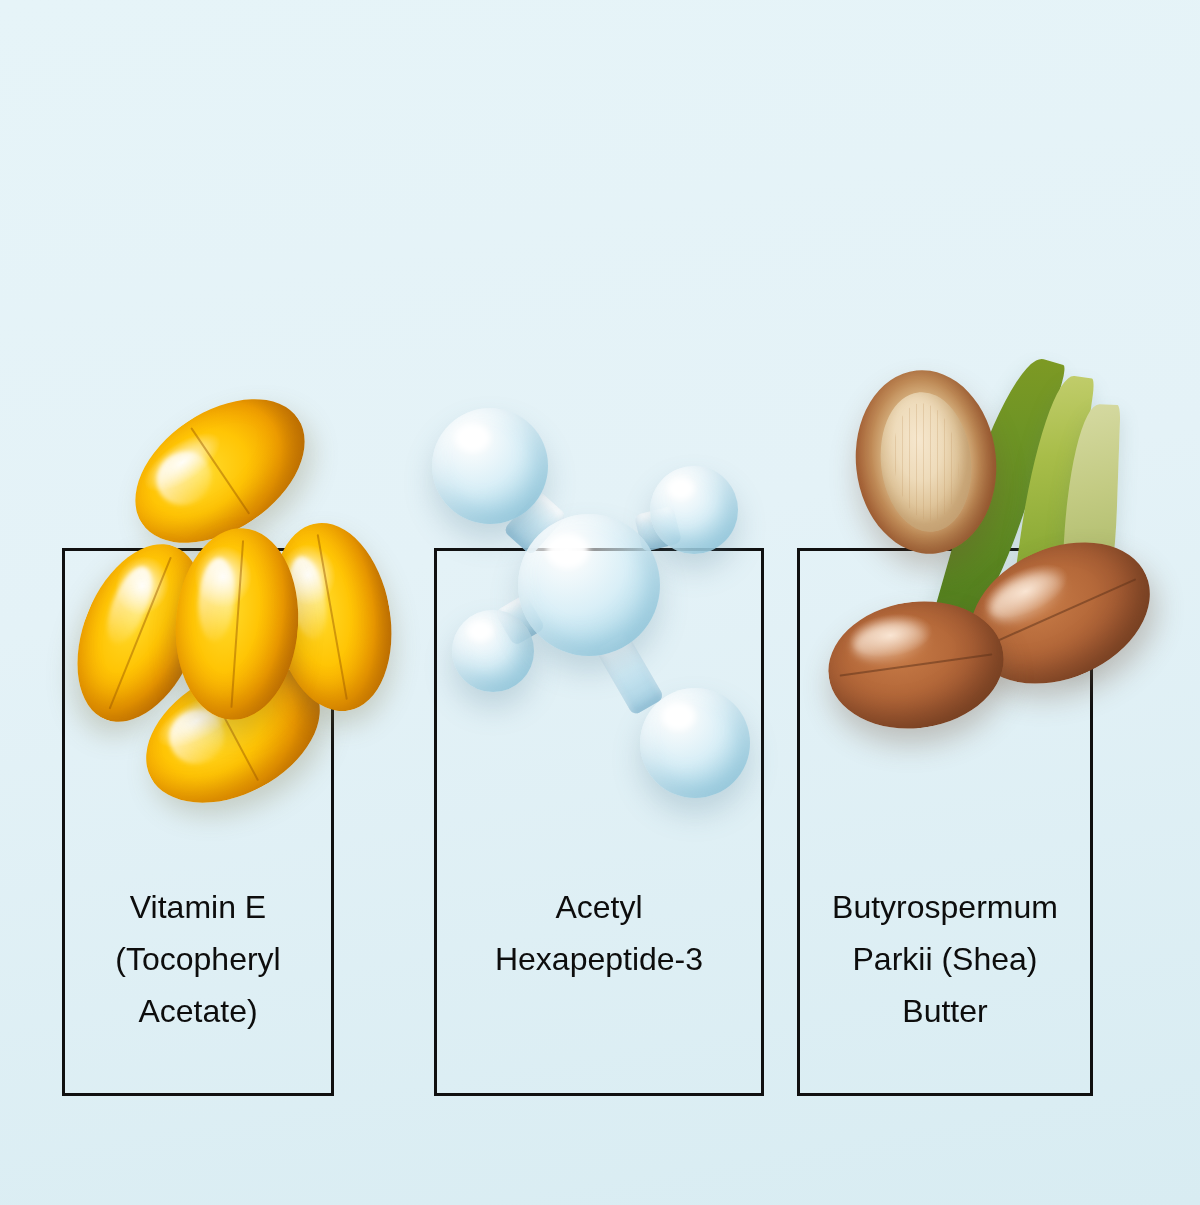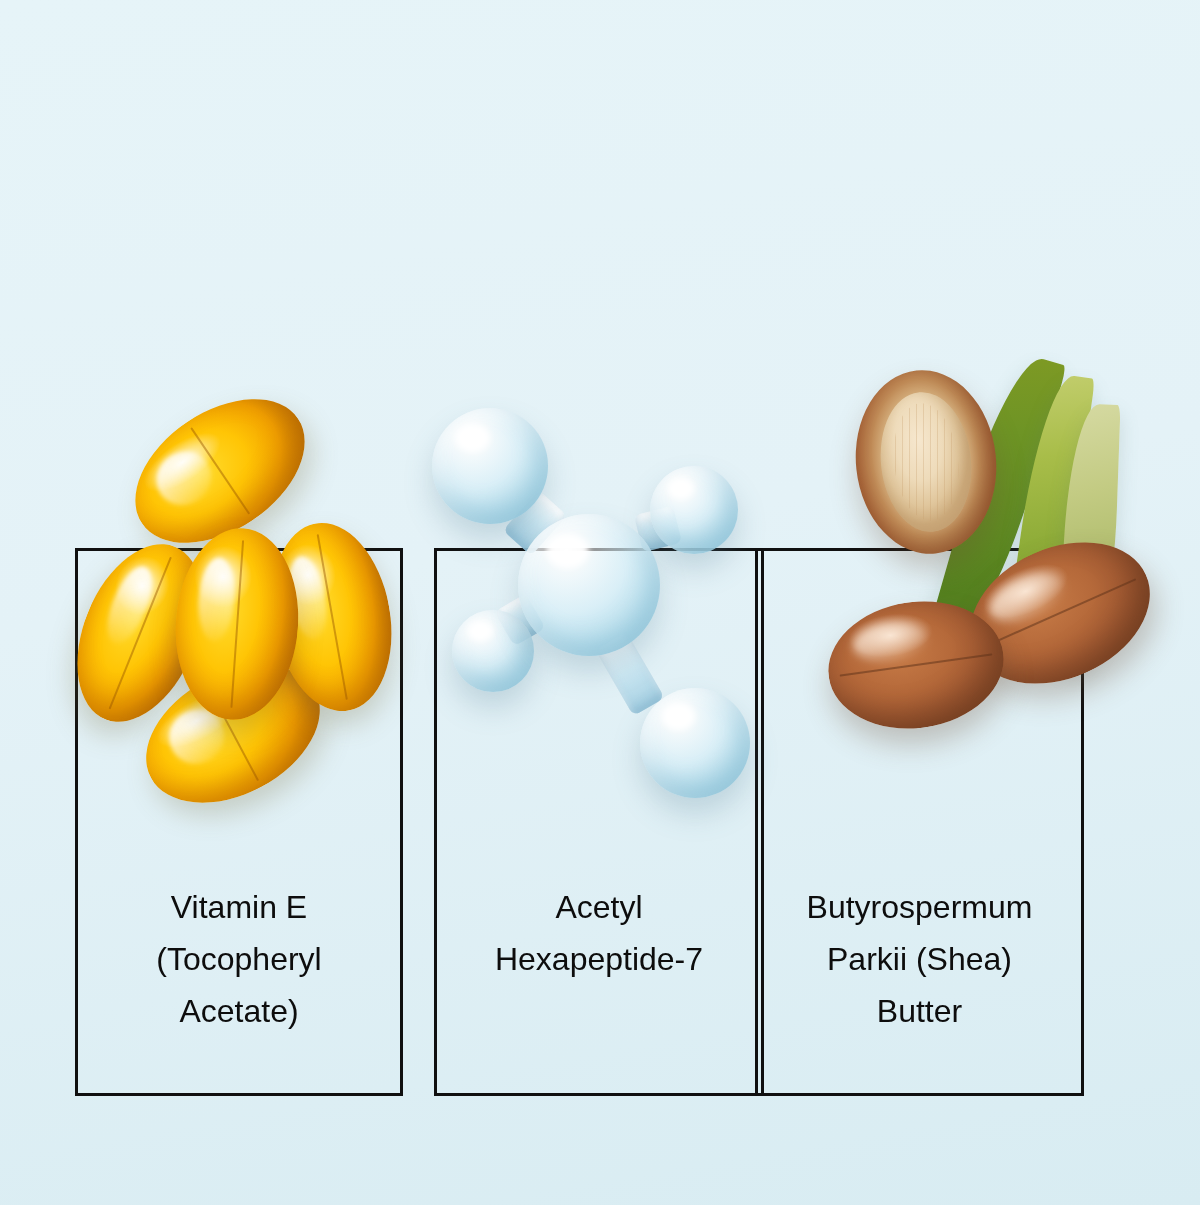--- a/index.html
+++ b/index.html
@@ -37,23 +37,23 @@
 
   
   .card {
     position: absolute;
     top: 548px;
     height: 548px;
     border: 3px solid #101010;
     box-sizing: border-box;
     background: transparent;
   }
-  #card-1 { left: 75px;  width: 328px; }
+  #card-1 { left: 62px;  width: 272px; }
   #card-2 { left: 434px; width: 330px; }
-  #card-3 { left: 755px; width: 329px; }
+  #card-3 { left: 797px; width: 296px; }
 
   .card-caption {
     position: absolute;
     left: -22px;
     right: -22px;
     top: 330px;
     text-align: center;
     font-size: 32px;
     line-height: 52px;
     color: #0d0d0d;
@@ -249,21 +249,21 @@
 
 
   <div class="card" id="card-1">
     <div class="card-caption">Vitamin E
 (Tocopheryl
 Acetate)</div>
   </div>
 
   <div class="card" id="card-2">
     <div class="card-caption">Acetyl
-Hexapeptide-7</div>
+Hexapeptide-3</div>
   </div>
 
   <div class="card" id="card-3">
     <div class="card-caption">Butyrospermum
 Parkii (Shea)
 Butter</div>
   </div>
 
   <div class="art" id="art-capsules">
     <div class="cap" id="cap-a"></div>

